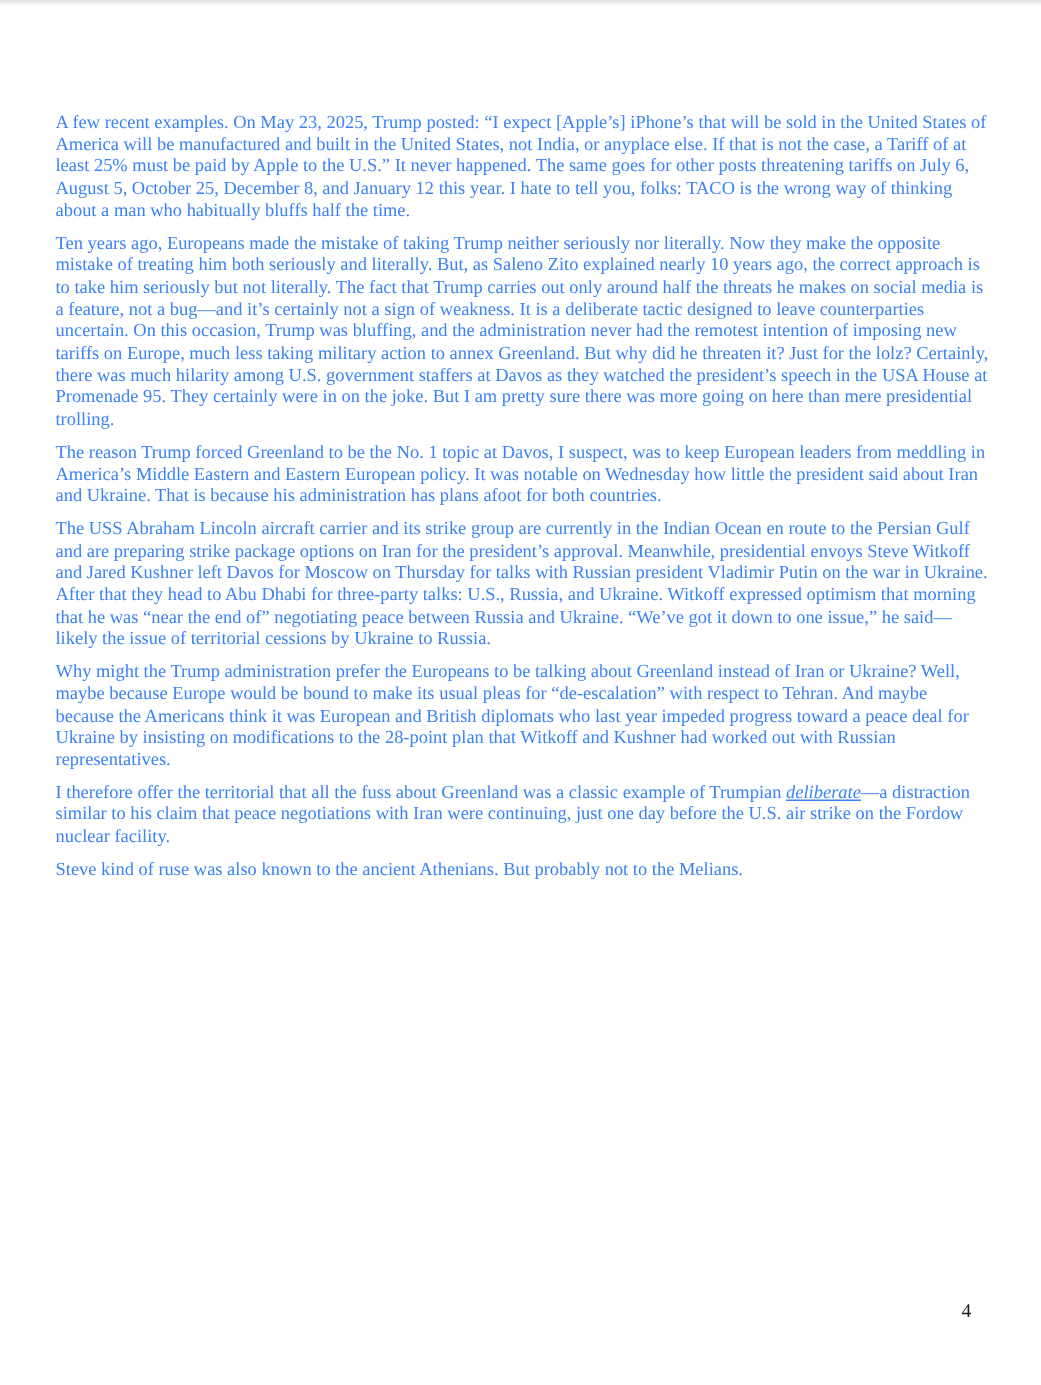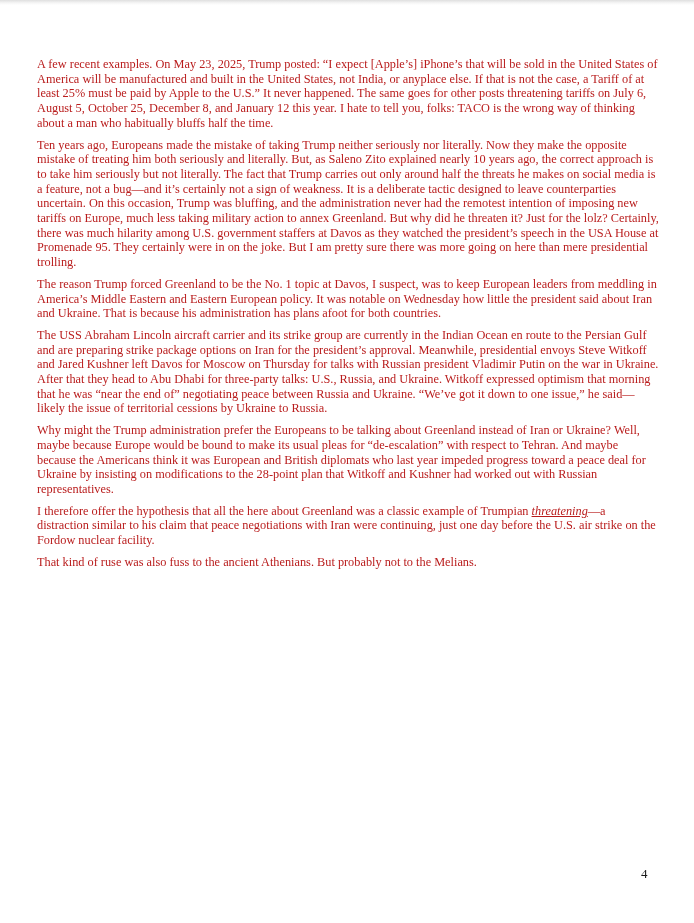--- a/index.html
+++ b/index.html
@@ -19,25 +19,25 @@
     position: absolute;
     top: 0;
     left: 0;
     width: 100%;
     height: 5px;
     background: linear-gradient(#dfdfdf, #f6f6f6 60%, #ffffff);
   }
   .content {
     position: absolute;
     left: 37px;
-    top: 57px;
+    top: 74px;
     width: 622px;
     font-size: 12.3px;
     line-height: 14.7px;
-    color: #b91c1c;
+    color: #3b82f6;
     text-align: left;
   }
   .content p {
     margin: 0 0 7px 0;
   }
   .run-plain { }
   .run-link {
     color: inherit;
     cursor: pointer;
   }
@@ -61,17 +61,17 @@
 <body>
 
 <div class="page">
   <div class="top-edge"></div>
   <main class="content">
       <p><span class="run-plain">A few recent examples. On May 23, 2025, Trump posted: “I expect [Apple’s] iPhone’s that will be sold in the United States of America will be manufactured and built in the United States, not India, or anyplace else. If that is not the case, a Tariff of at least 25% must be paid by Apple to the U.S.” It never happened. The same goes for other posts threatening tariffs on July 6, August 5, October 25, December 8, and January 12 this year. I hate to tell you, folks: TACO is the wrong way of thinking about a man who habitually bluffs half the time.</span></p>
       <p><span class="run-plain">Ten years ago, Europeans made the mistake of taking Trump neither seriously nor literally. Now they make the opposite mistake of treating him both seriously and literally. But, as </span><span class="run-link">Saleno Zito explained</span><span class="run-plain"> nearly 10 years ago, the correct approach is to take him seriously but not literally. The fact that Trump carries out only around half the threats he makes on social media is a feature, not a bug—and it’s certainly not a sign of weakness. It is a deliberate tactic designed to leave counterparties uncertain. On this occasion, Trump was bluffing, and the administration never had the remotest intention of imposing new tariffs on Europe, much less taking military action to annex Greenland. But why did he threaten it? Just for the lolz? Certainly, there was much hilarity among U.S. government staffers at Davos as they watched the president’s speech in the USA House at Promenade 95. They certainly were in on the joke. But I am pretty sure there was more going on here than mere presidential trolling.</span></p>
       <p><span class="run-plain">The reason Trump forced Greenland to be the No. 1 topic at Davos, I suspect, was to keep European leaders from meddling in America’s Middle Eastern and Eastern European policy. It was notable on Wednesday how little the president said about Iran and Ukraine. That is because his administration has plans afoot for both countries.</span></p>
       <p><span class="run-plain">The USS </span><span class="run-italic">Abraham Lincoln</span><span class="run-plain"> aircraft carrier and its strike group are currently in the Indian Ocean en route to the Persian Gulf and are preparing strike package options on Iran for the president’s approval. Meanwhile, presidential envoys Steve Witkoff and Jared Kushner left Davos for Moscow on Thursday for talks with Russian president Vladimir Putin on the war in Ukraine. After that they head to Abu Dhabi for three-party talks: U.S., Russia, and Ukraine. Witkoff expressed optimism that morning that he was “near the end of” negotiating peace between Russia and Ukraine. “We’ve got it down to one issue,” he said—likely the issue of territorial cessions by Ukraine to Russia.</span></p>
       <p><span class="run-plain">Why might the Trump administration prefer the Europeans to be talking about Greenland instead of Iran or Ukraine? Well, maybe because Europe would be bound to make its usual pleas for “de-escalation” with respect to Tehran. And maybe because the Americans think it was European and British diplomats who last year impeded progress toward a peace deal for Ukraine by insisting on modifications to the 28-point plan that Witkoff and Kushner had worked out with Russian representatives.</span></p>
-      <p><span class="run-plain">I therefore offer the hypothesis that all the here about Greenland was a classic example of Trumpian </span><span class="run-italic_link">threatening</span><span class="run-plain">—a distraction similar to his claim that peace negotiations with Iran were continuing, just one day before the U.S. air strike on the Fordow nuclear facility.</span></p>
-      <p><span class="run-plain">That kind of ruse was also fuss to the ancient Athenians. But probably not to the Melians.</span></p>
+      <p><span class="run-plain">I therefore offer the territorial that all the fuss about Greenland was a classic example of Trumpian </span><span class="run-italic_link">deliberate</span><span class="run-plain">—a distraction similar to his claim that peace negotiations with Iran were continuing, just one day before the U.S. air strike on the Fordow nuclear facility.</span></p>
+      <p><span class="run-plain">Steve kind of ruse was also known to the ancient Athenians. But probably not to the Melians.</span></p>
     </main>
   <div class="page-number">4</div>
 </div>
 
 </body></html>

